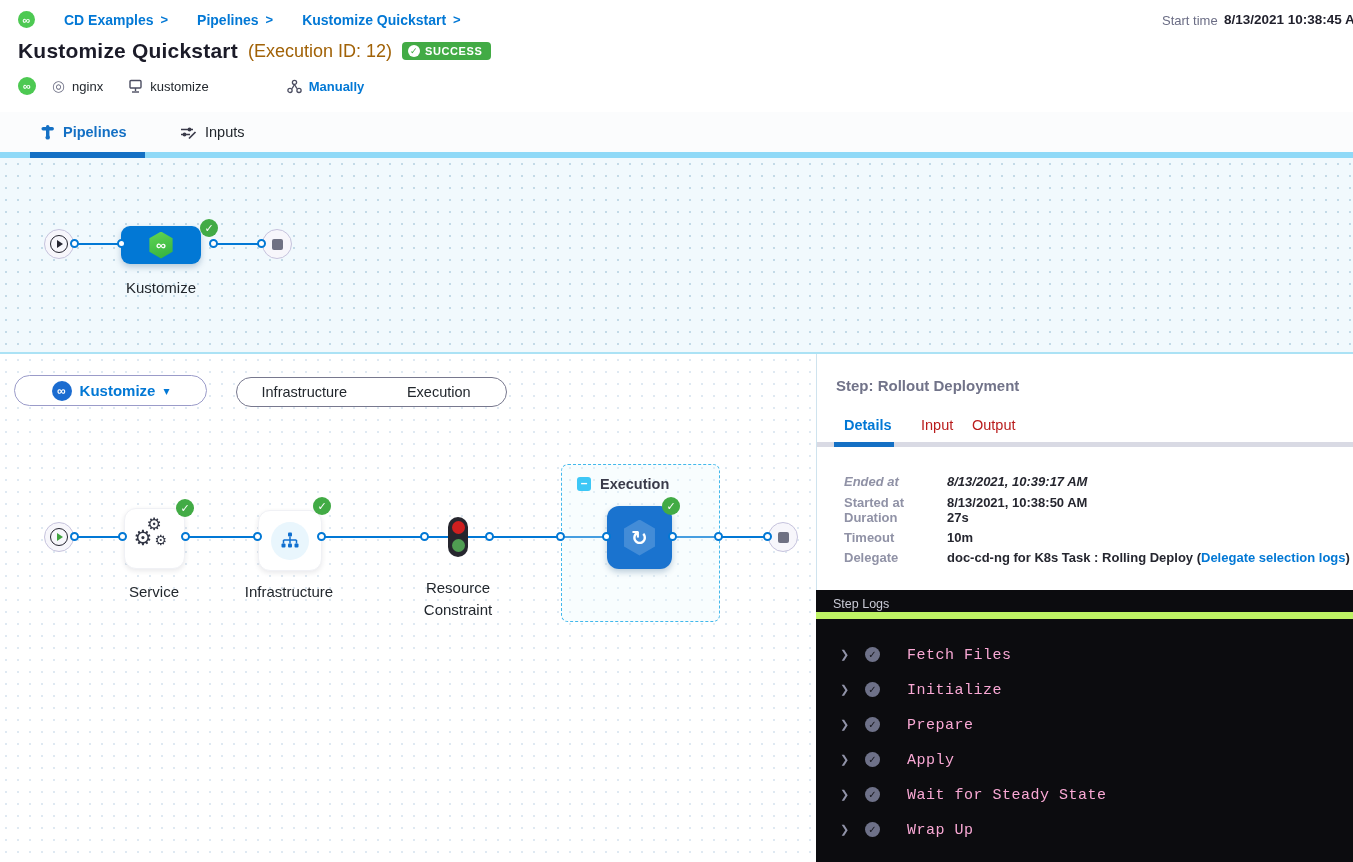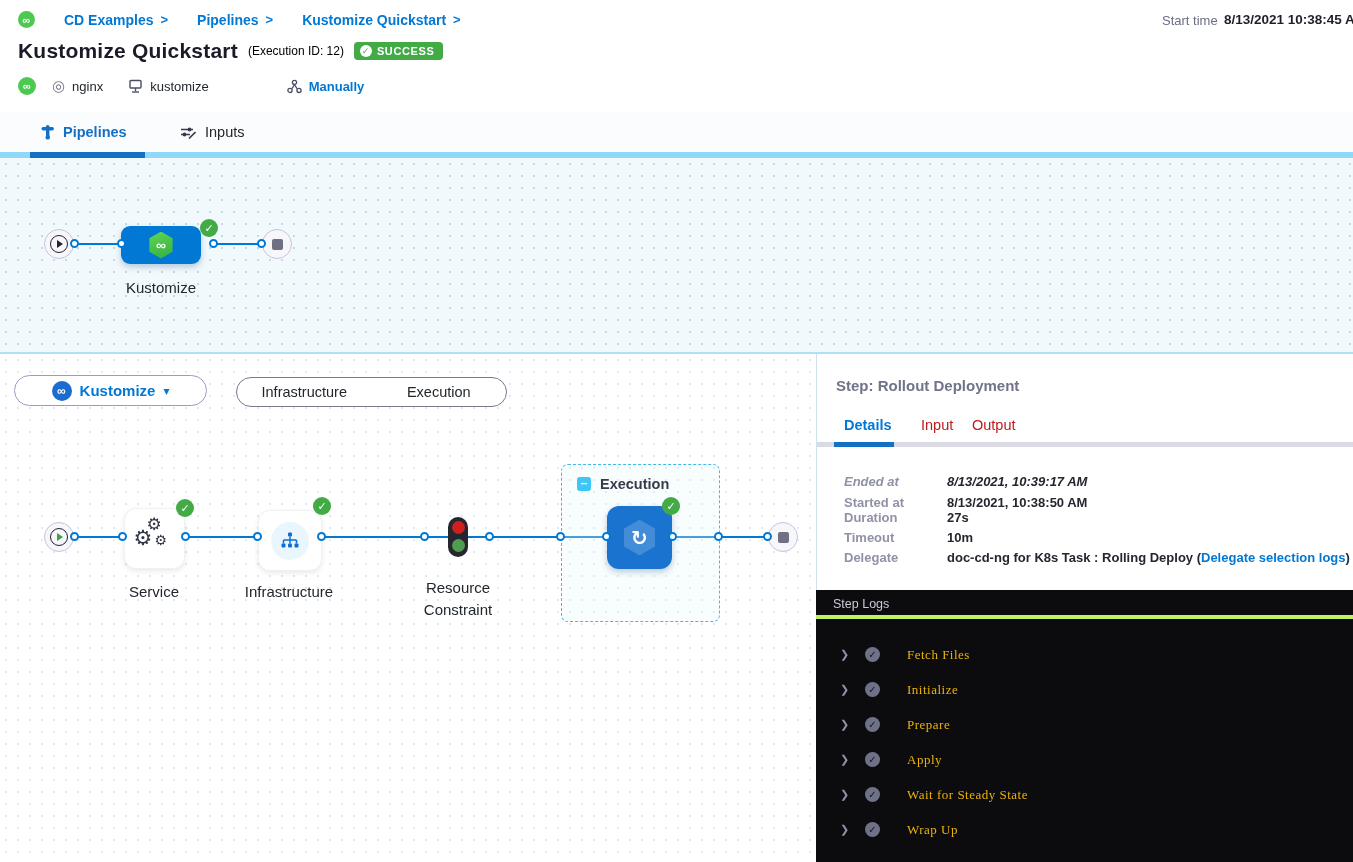--- a/index.html
+++ b/index.html
@@ -8,21 +8,21 @@
   #app { position:relative; width:1353px; height:862px; overflow:hidden; background:#fff; }
 
   
   .header { position:absolute; left:0; top:0; width:1353px; height:112px; background:#fff; }
   .breadcrumb { position:absolute; left:18px; top:11px; display:flex; align-items:center; gap:7px; font-size:14px; font-weight:600; }
   .crumb { color:#0278d5; cursor:pointer;margin-left:22px; }
   .crumb-sep { color:#0278d5; font-weight:600; font-size:13px; }
   .logo-dot { width:17px; height:17px; border-radius:50%; background:#4dc952; color:#fff; display:flex; align-items:center; justify-content:center; font-size:11px; font-weight:700; }
   .title-row { position:absolute; left:18px; top:39px; display:flex; align-items:center; gap:10px; }
   .page-title { font-size:21px; font-weight:700; color:#1b1b28; letter-spacing:.2px; }
-  .exec-id { font-size:12px; color:#000000; }
+  .exec-id { font-size:18px; color:#a16207; }
   .status-badge { display:flex; align-items:center; gap:5px; background:#42ab45; color:#fff; font-size:11px; font-weight:700; letter-spacing:.6px; padding:3px 9px 3px 6px; border-radius:4px; }
   .badge-check { width:12px; height:12px; border-radius:50%; background:#fff; color:#42ab45; font-size:9px; line-height:12px; text-align:center; font-weight:700; }
   .tags-row { position:absolute; left:18px; top:77px; display:flex; align-items:center; font-size:13px; color:#22272d; }
   .tag-icon { color:#6f7186; margin-right:7px; display:inline-flex; }
   .start-time-label { position:absolute; left:1162px; top:13px; font-size:13px; color:#6b6d85; }
   .start-time-value { position:absolute; left:1224px; top:12px; font-size:13.5px; font-weight:600; color:#1f1f2b; white-space:nowrap; }
 
   
   .navtabs { position:absolute; left:0; top:112px; width:1353px; height:40px; background:#fbfcfd; }
   .navtab { position:absolute; top:0; height:40px; display:flex; align-items:center; gap:8px; font-size:14.5px; cursor:pointer; }
@@ -88,26 +88,26 @@
   .panel-tab.inactive { color:#b91c1c; }
   .panel-track { position:absolute; left:0; top:88px; width:537px; height:5px; background:#d9dae4; }
   .panel-track-active { position:absolute; left:17px; top:88px; width:60px; height:5px; background:#1470c4; z-index:2; }
   .detail-row { position:absolute; left:27px; font-size:13px; display:flex; }
   .detail-label { width:103px; color:#9092a6; font-weight:600; }
   .detail-value { color:#25262f; font-weight:600; white-space:nowrap; }
   .detail-link { color:#0278d5; font-weight:600; cursor:pointer; }
 
   
   .log-panel { position:absolute; left:816px; top:590px; width:537px; height:272px; background:#0c0c0f; }
-  .log-header { position:absolute; left:0; top:0; width:537px; height:29px; border-bottom:4px solid #bef264; }
+  .log-header { position:absolute; left:0; top:0; width:537px; height:29px; border-bottom:7px solid #bef264; }
   .log-title { position:absolute; left:17px; top:7px; font-size:12.5px; color:#c9cad6; }
   .log-row { position:absolute; left:0; width:537px; height:18px; cursor:pointer; }
   .log-chevron { position:absolute; left:24px; top:2px; color:#9193a8; font-size:11px; }
   .log-check { position:absolute; left:49px; top:1px; width:15px; height:15px; border-radius:50%; background:#6e7188; color:#16161c; font-size:10px; font-weight:700; line-height:15px; text-align:center; }
-  .log-text { position:absolute; left:91px; top:1px; font-family:Liberation Serif, serif; font-size:13px; color:#eab308; letter-spacing:.5px; }
+  .log-text { position:absolute; left:91px; top:1px; font-family:Liberation Mono, monospace; font-size:15px; color:#f9a8d4; letter-spacing:.5px; }
 
   svg { display:block; }
 </style>
 </head>
 <body>
 
 <div id="app">
 
   <div class="header">
     <div class="breadcrumb">

